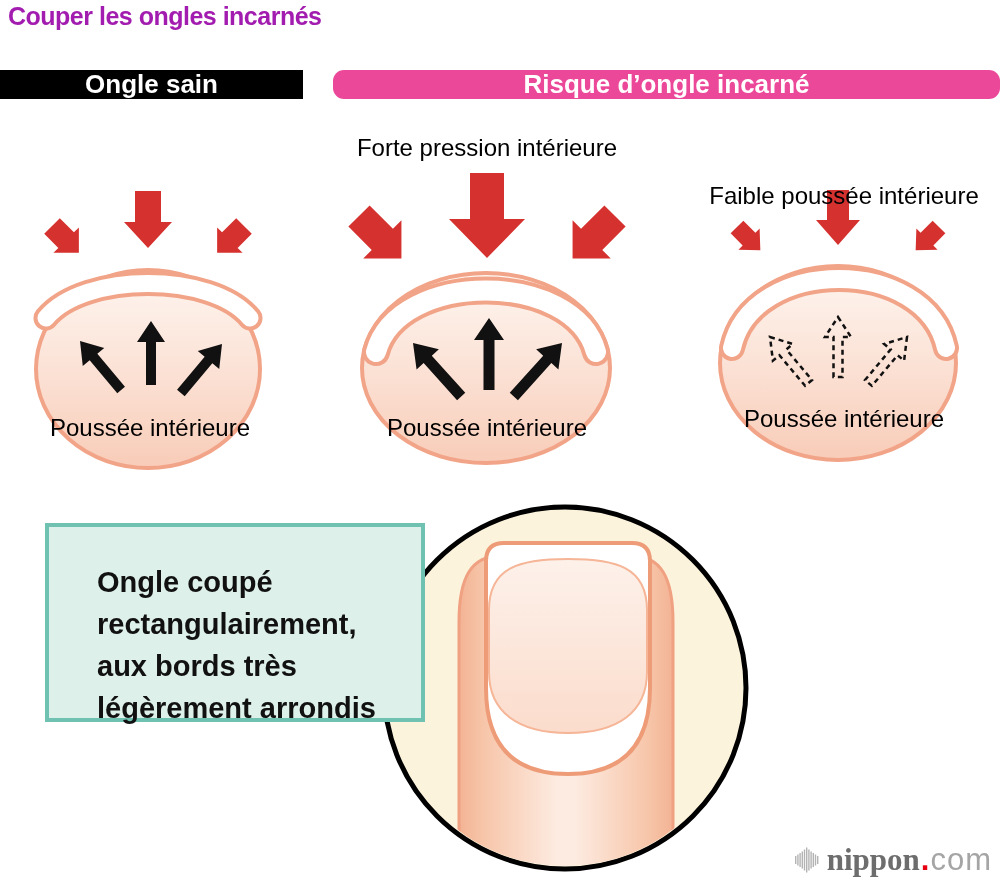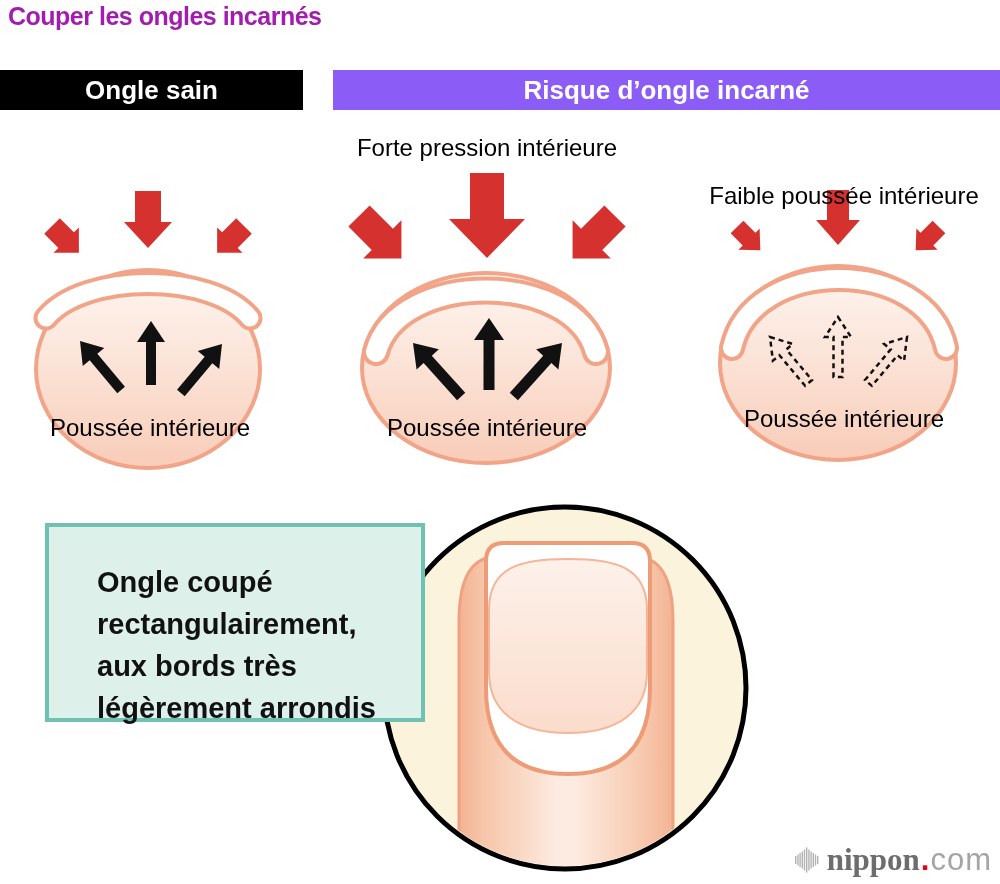--- a/index.html
+++ b/index.html
@@ -14,27 +14,27 @@
   .title{
     position:absolute;
     left:8px; top:2px;
     font-size:25px;
     font-weight:bold;
     color:#a21caf;
     letter-spacing:-0.5px;
   }
   .bar{
     position:absolute;
-    top:70px; height:40px;
+    top:70px; height:29px;
     display:flex; align-items:center; justify-content:center;
     color:#fff; font-weight:bold; font-size:26px;
     white-space:nowrap;
   }
   .bar-black{ left:0; width:303px; background:#000000; }
-  .bar-mauve{ left:333px; width:667px; background:#8b5cf6; }
+  .bar-mauve{ left:333px; width:667px; background:#ec4899;border-radius:11px; }
 
   .plabel{
     position:absolute;
     text-align:center;
     font-size:24px;
     color:#000;
     white-space:nowrap;
   }
   #p1-top{ left:0;   width:300px; top:146px; }
   #p2-top{ left:337px; width:300px; top:134px; }

